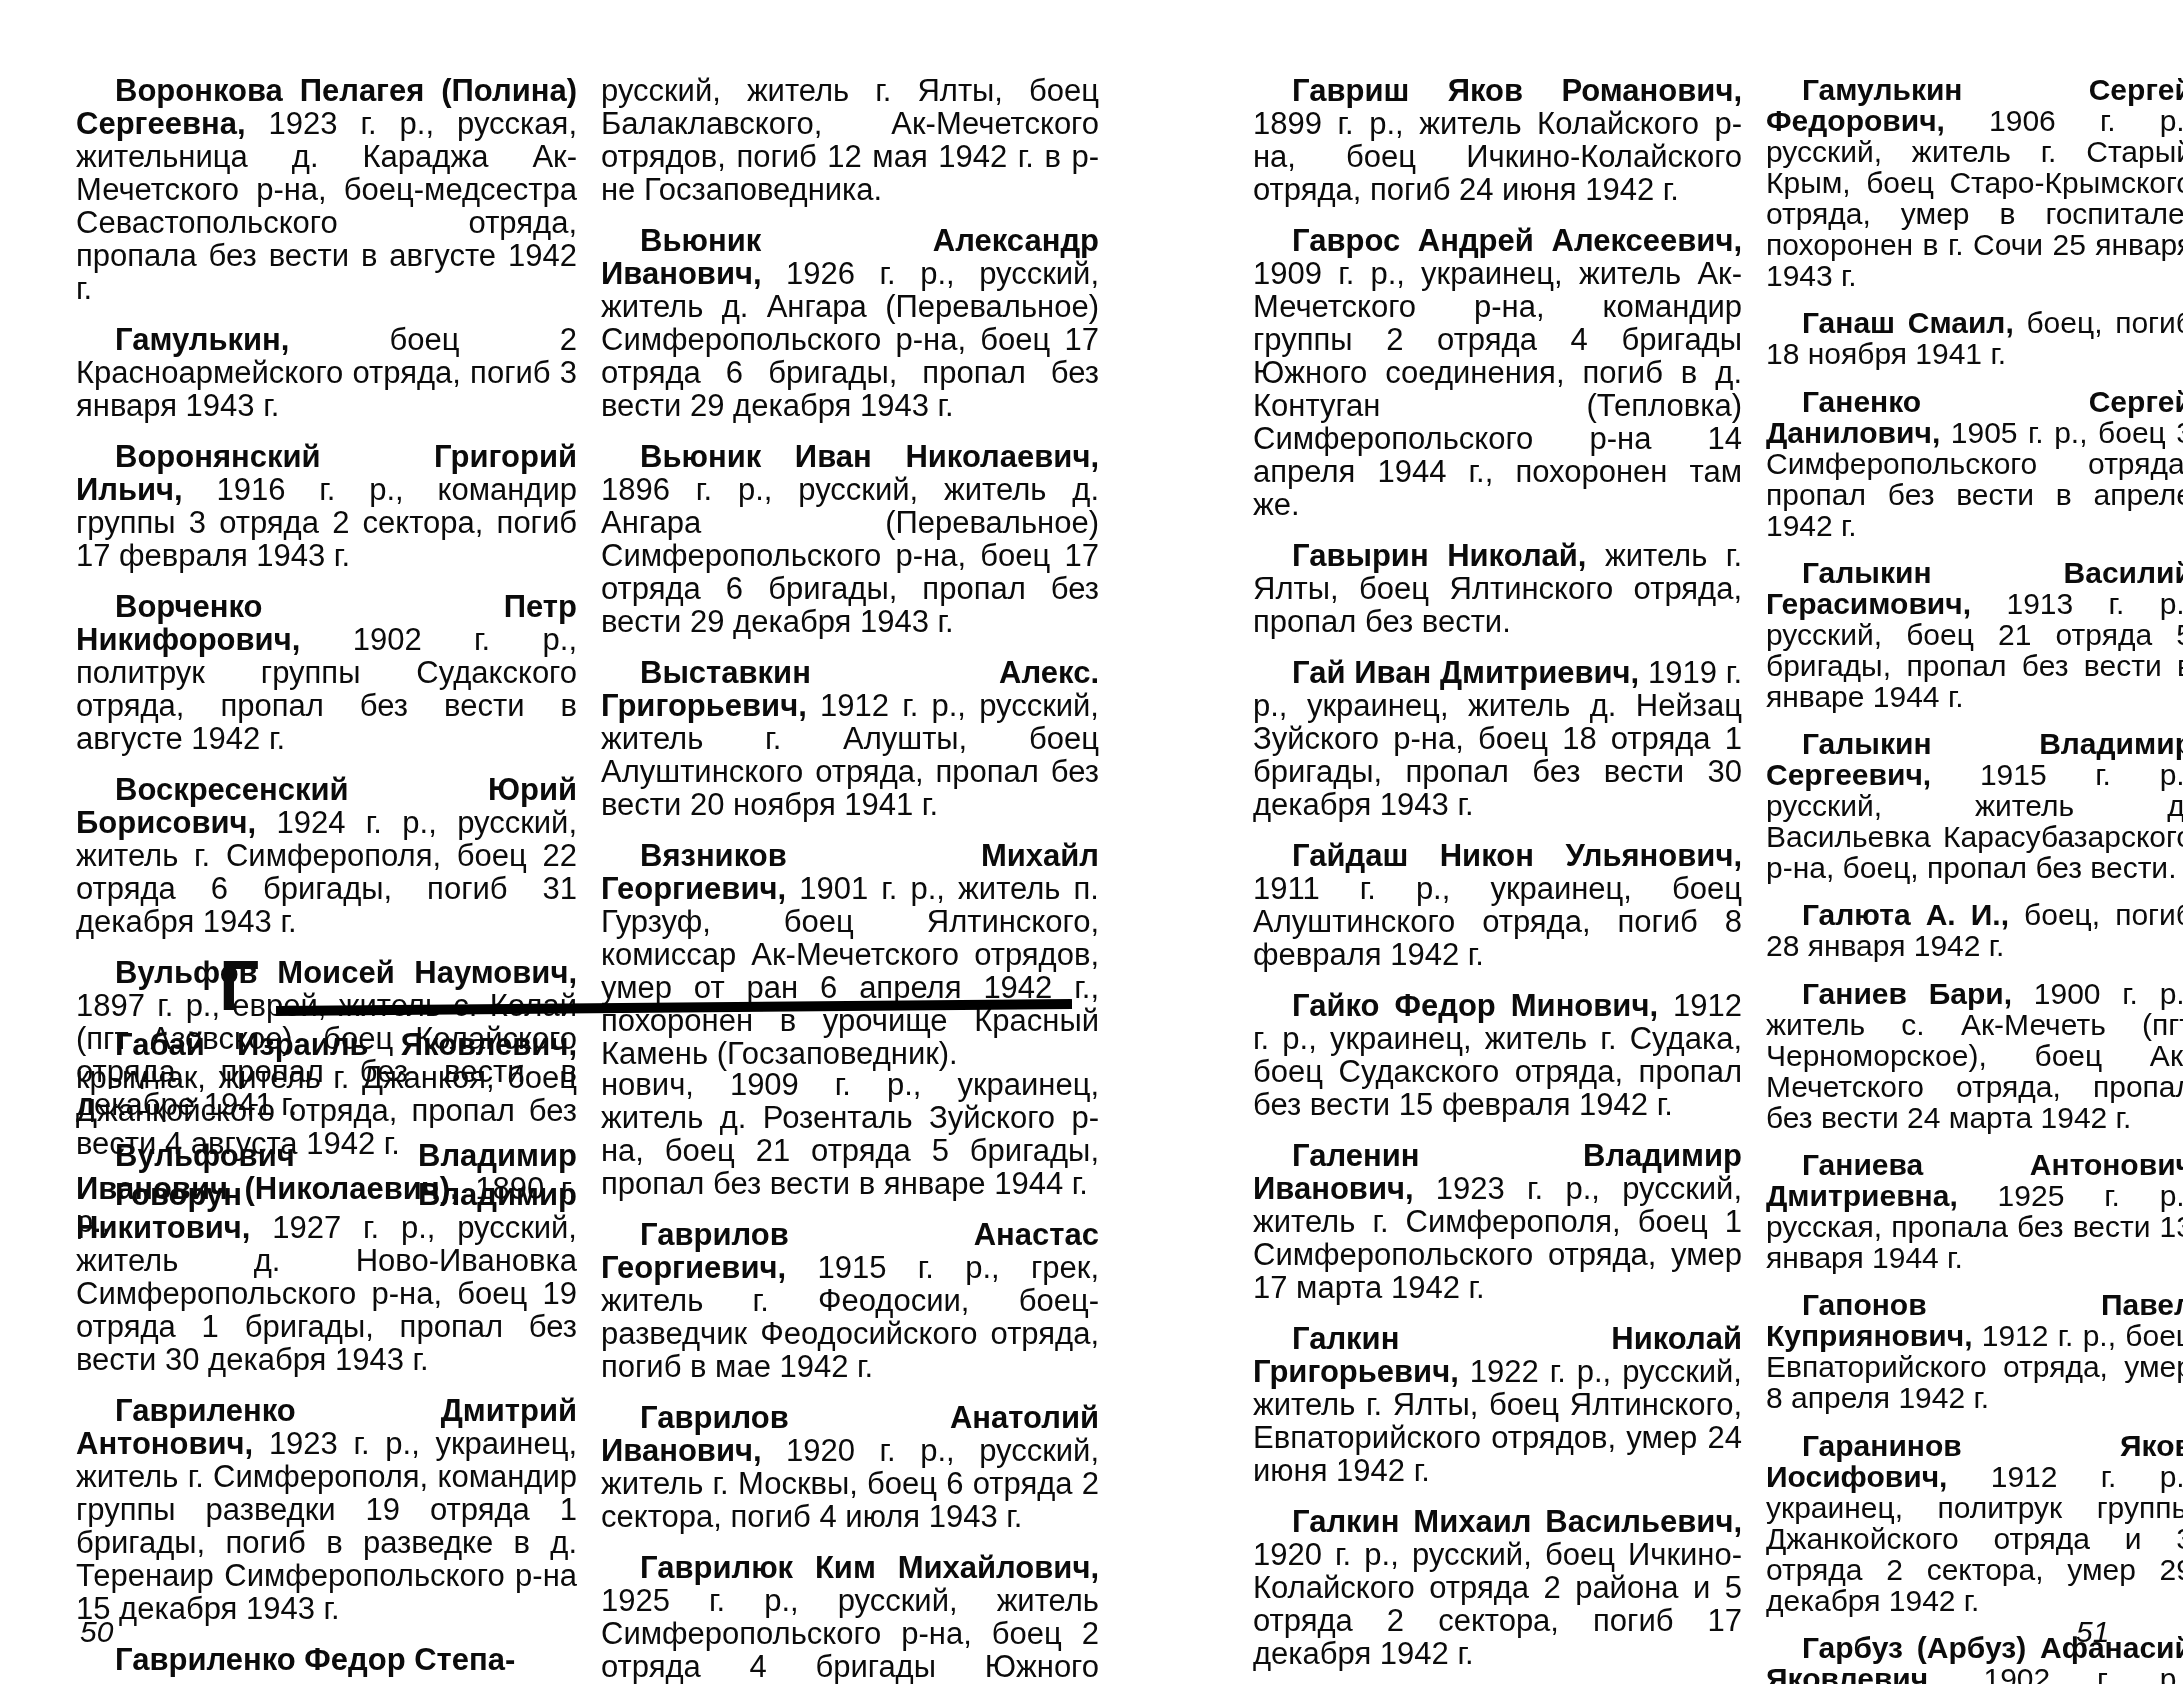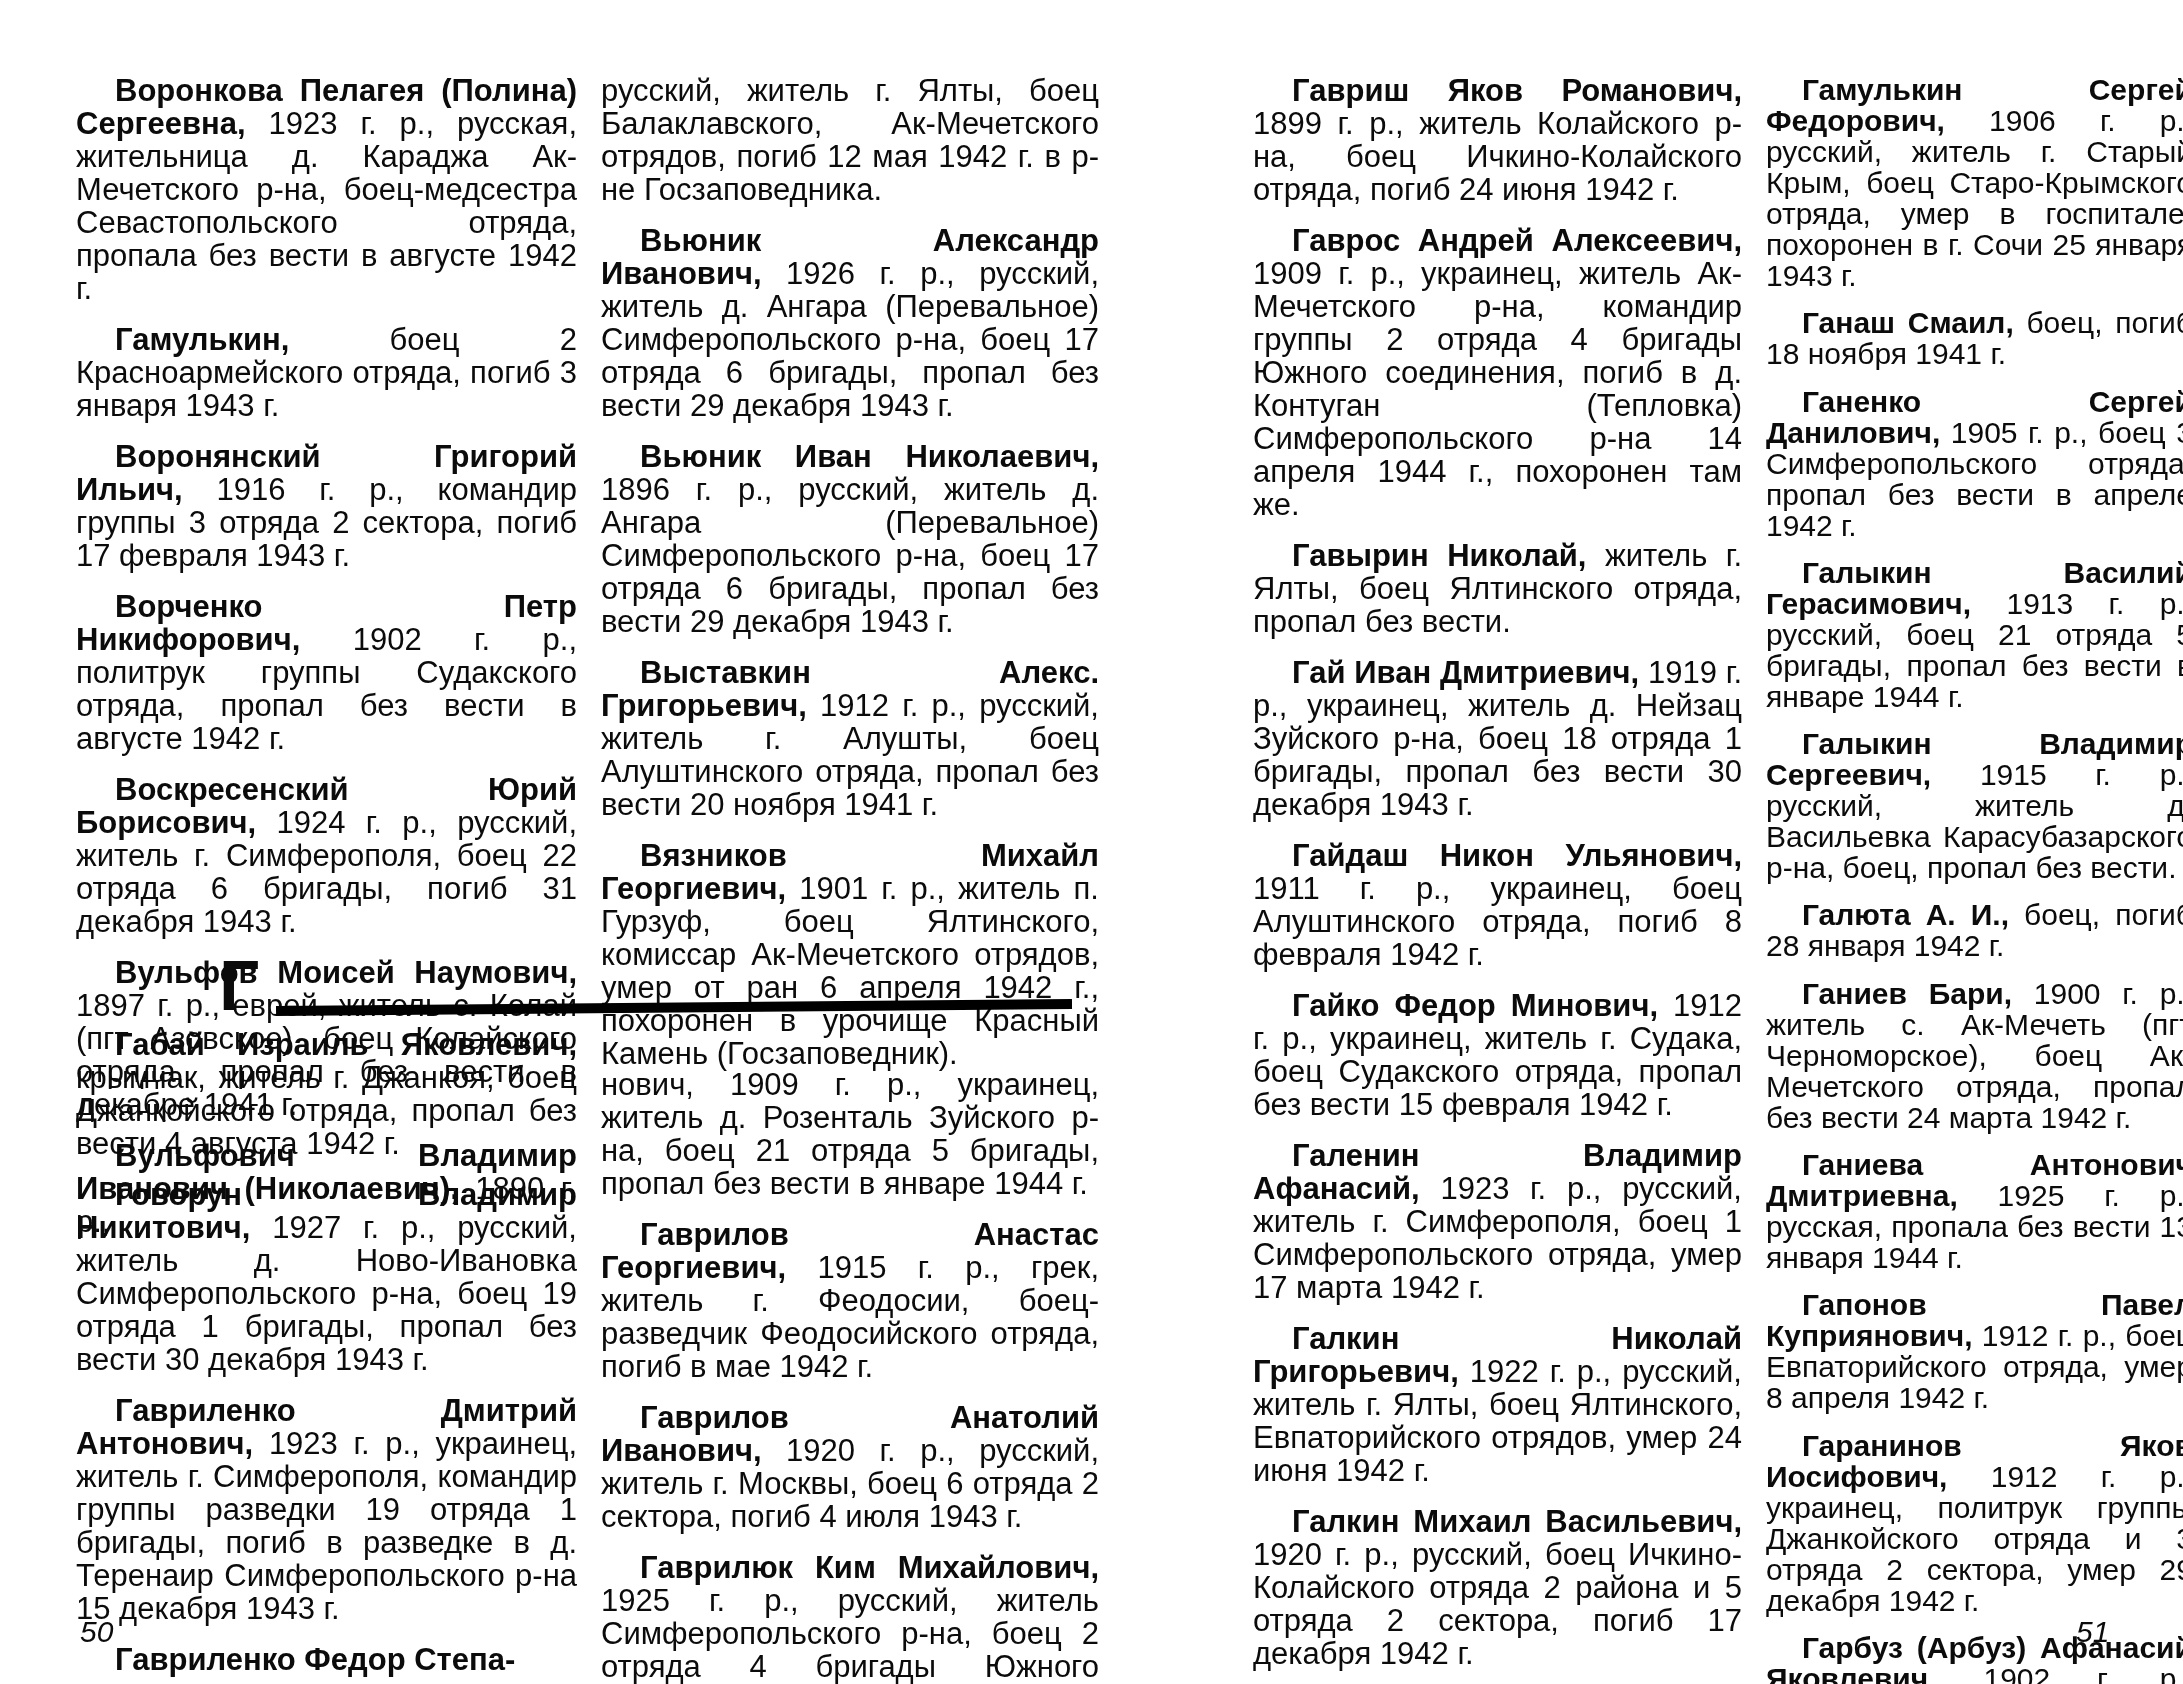--- a/index.html
+++ b/index.html
@@ -118,21 +118,21 @@
     <p class="entry"><b>Гаврилюк Ким Михайлович, </b>1925 г. р., русский, житель Симферопольского р-на, боец 2 отряда 4 бригады Южного соединения, погиб 2 марта 1944 г.</p>
   </div>
 
 <div id="col3" class="column">
     <p class="entry"><b>Гавриш Яков Романович, </b>1899 г. р., житель Колайского р-на, боец Ичкино-Колайского отряда, погиб 24 июня 1942 г.</p>
     <p class="entry"><b>Гаврос Андрей Алексеевич, </b>1909 г. р., украинец, житель Ак-Мечетского р-на, командир группы 2 отряда 4 бригады Южного соединения, погиб в д. Контуган (Тепловка) Симферопольского р-на 14 апреля 1944 г., похоронен там же.</p>
     <p class="entry"><b>Гавырин Николай, </b>житель г. Ялты, боец Ялтинского отряда, пропал без вести.</p>
     <p class="entry"><b>Гай Иван Дмитриевич, </b>1919 г. р., украинец, житель д. Нейзац Зуйского р-на, боец 18 отряда 1 бригады, пропал без вести 30 декабря 1943 г.</p>
     <p class="entry"><b>Гайдаш Никон Ульянович, </b>1911 г. р., украинец, боец Алуштинского отряда, погиб 8 февраля 1942 г.</p>
     <p class="entry"><b>Гайко Федор Минович, </b>1912 г. р., украинец, житель г. Судака, боец Судакского отряда, пропал без вести 15 февраля 1942 г.</p>
-    <p class="entry"><b>Галенин Владимир Афанасий, </b>1923 г. р., русский, житель г. Симферополя, боец 1 Симферопольского отряда, умер 17 марта 1942 г.</p>
+    <p class="entry"><b>Галенин Владимир Иванович, </b>1923 г. р., русский, житель г. Симферополя, боец 1 Симферопольского отряда, умер 17 марта 1942 г.</p>
     <p class="entry"><b>Галкин Николай Григорьевич, </b>1922 г. р., русский, житель г. Ялты, боец Ялтинского, Евпаторийского отрядов, умер 24 июня 1942 г.</p>
     <p class="entry"><b>Галкин Михаил Васильевич, </b>1920 г. р., русский, боец Ичкино-Колайского отряда 2 района и 5 отряда 2 сектора, погиб 17 декабря 1942 г.</p>
     <p class="entry"><b>Галинский Михаил Леонтьевич, </b>1913 г. р., боец Симферопольского отряда, умер 25 июня 1942 г.</p>
   </div>
 
 <div id="col4" class="column narrow">
     <p class="entry"><b>Гамулькин Сергей Федорович, </b>1906 г. р., русский, житель г. Старый Крым, боец Старо-Крымского отряда, умер в госпитале, похоронен в г. Сочи 25 января 1943 г.</p>
     <p class="entry"><b>Ганаш Смаил, </b>боец, погиб 18 ноября 1941 г.</p>
     <p class="entry"><b>Ганенко Сергей Данилович, </b>1905 г. р., боец 3 Симферопольского отряда, пропал без вести в апреле 1942 г.</p>
     <p class="entry"><b>Галыкин Василий Герасимович, </b>1913 г. р., русский, боец 21 отряда 5 бригады, пропал без вести в январе 1944 г.</p>

